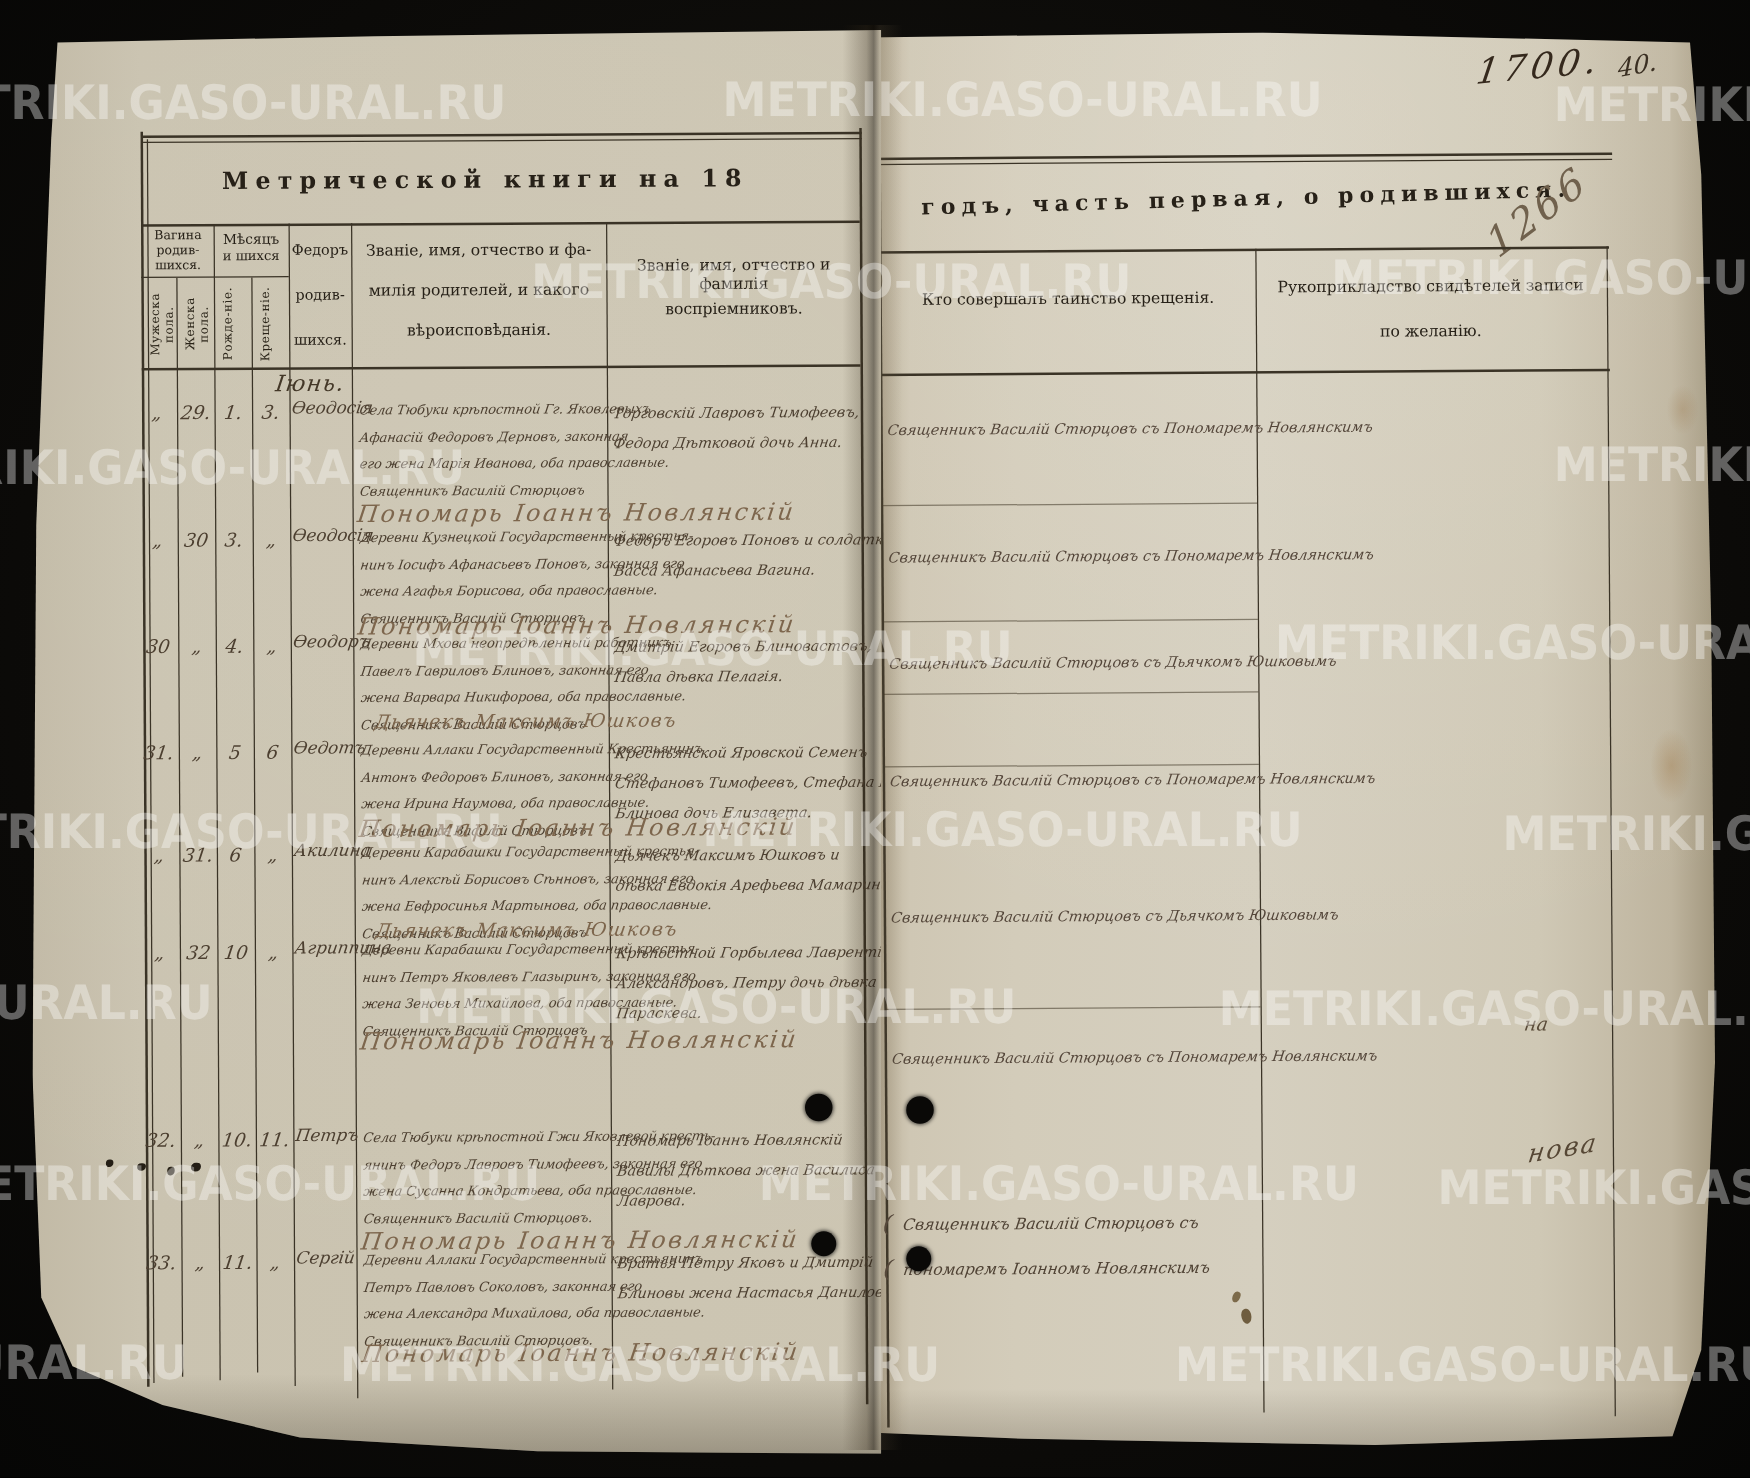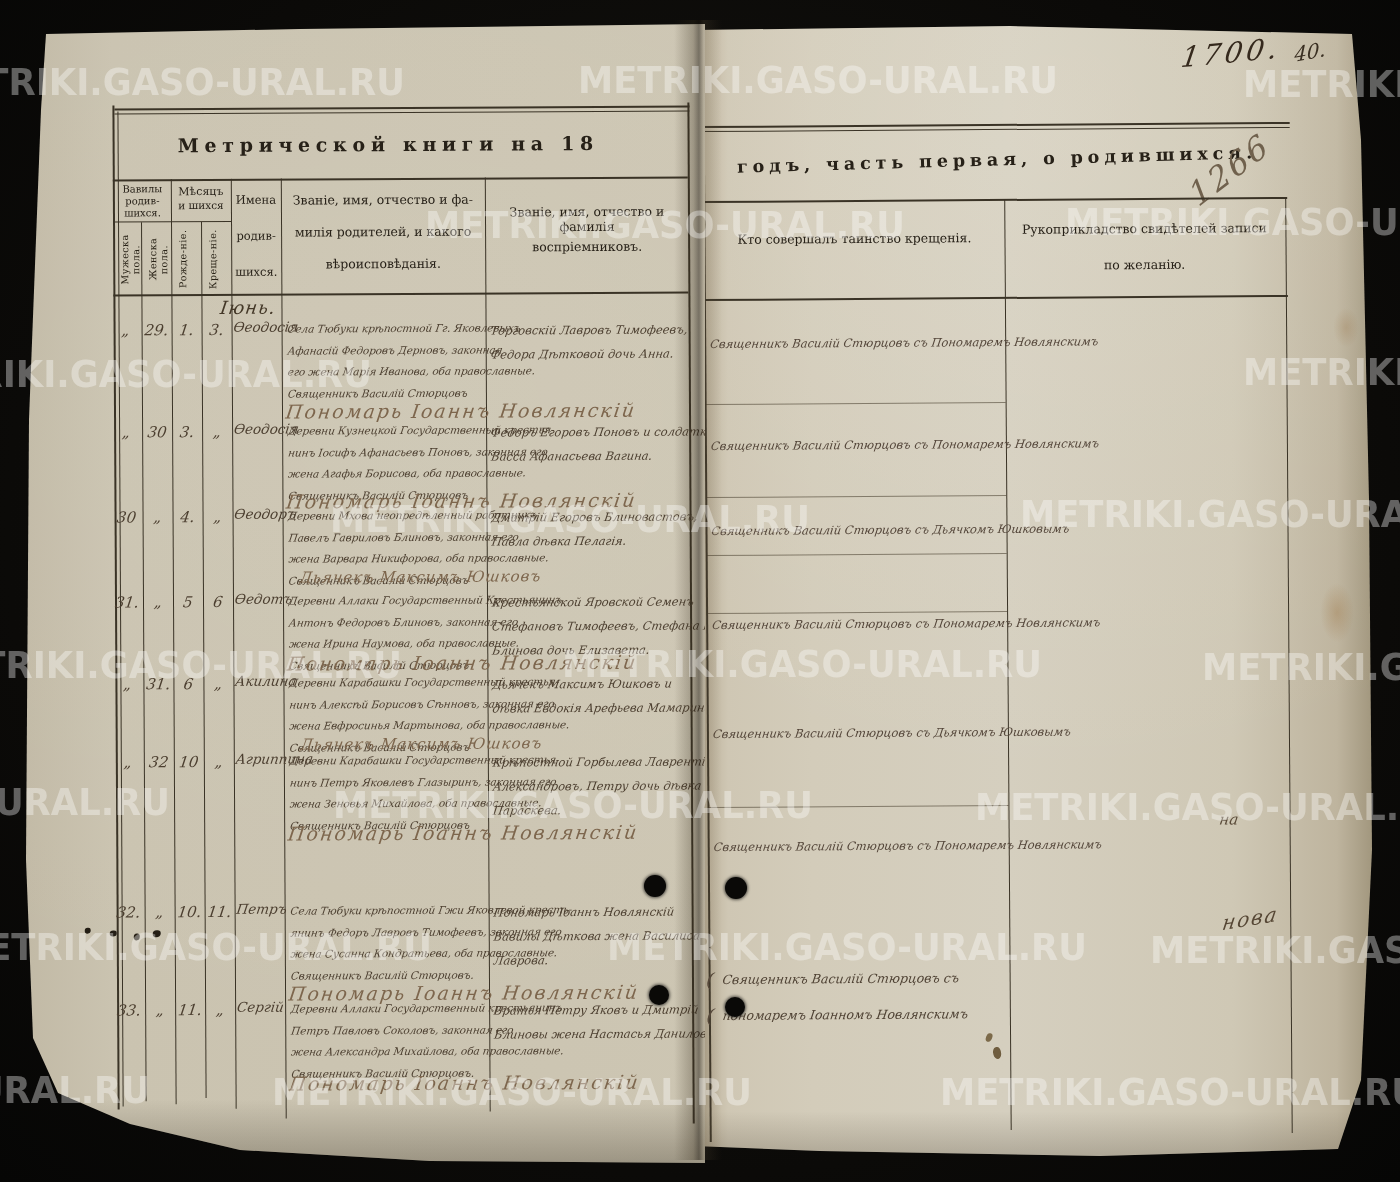--- a/index.html
+++ b/index.html
@@ -108,32 +108,32 @@
       <div class="line" style="left:115px;top:104px;width:2px;height:1004px;"></div>
       <div class="line" style="left:120px;top:110px;width:1px;height:995px;"></div>
       <div class="line" style="left:143px;top:221px;width:1px;height:879px;"></div>
       <div class="line" style="left:173px;top:178px;width:1px;height:925px;"></div>
       <div class="line" style="left:203px;top:221px;width:1px;height:876px;"></div>
       <div class="line" style="left:233px;top:178px;width:1px;height:930px;"></div>
       <div class="line" style="left:283px;top:178px;width:1px;height:940px;"></div>
       <div class="line" style="left:487px;top:178px;width:1px;height:934px;"></div>
       <div class="line" style="left:690px;top:104px;width:1.5px;height:1021px;"></div>
 
-      <div class="printed ctr" style="left:116px;top:182px;width:57px;font-size:10px;">Вавилы</div>
+      <div class="printed ctr" style="left:116px;top:182px;width:57px;font-size:10px;">Вагина</div>
       <div class="printed ctr" style="left:116px;top:194px;width:57px;font-size:10px;">родив-</div>
       <div class="printed ctr" style="left:116px;top:206px;width:57px;font-size:10px;">шихся.</div>
       <div class="printed ctr" style="left:173px;top:184px;width:60px;font-size:11px;">Мѣсяцъ</div>
       <div class="printed ctr" style="left:173px;top:198px;width:60px;font-size:10.5px;">и шихся</div>
 
       <div class="vlabel" style="left:121px;top:224px;height:68px;width:20px;">Мужеска пола.</div>
       <div class="vlabel" style="left:149px;top:224px;height:68px;width:20px;">Женска пола.</div>
       <div class="vlabel" style="left:179px;top:224px;height:68px;width:20px;">Рожде-ніе.</div>
       <div class="vlabel" style="left:209px;top:224px;height:68px;width:20px;">Креще-ніе.</div>
 
-      <div class="printed ctr" style="left:233px;top:192px;width:50px;font-size:11.5px;">Имена</div>
+      <div class="printed ctr" style="left:233px;top:192px;width:50px;font-size:11.5px;">Федоръ</div>
       <div class="printed ctr" style="left:233px;top:228px;width:50px;font-size:11.5px;">родив-</div>
       <div class="printed ctr" style="left:233px;top:264px;width:50px;font-size:11.5px;">шихся.</div>
       <div class="printed ctr" style="left:286px;top:192px;width:198px;font-size:12.5px;">Званіе, имя, отчество и фа-</div>
       <div class="printed ctr" style="left:286px;top:224px;width:198px;font-size:12.5px;">милія родителей, и какого</div>
       <div class="printed ctr" style="left:286px;top:256px;width:198px;font-size:12.5px;">вѣроисповѣданія.</div>
       <div class="printed ctr" style="left:490px;top:205px;width:198px;font-size:12.5px;">Званіе, имя, отчество и фамилія</div>
       <div class="printed ctr" style="left:490px;top:240px;width:198px;font-size:12.5px;">воспріемниковъ.</div>
 
       <div class="hw" style="left:222px;top:296px;font-size:18px;color:#443828;letter-spacing:1px;">Іюнь.</div>
       <div id="left-entries">

